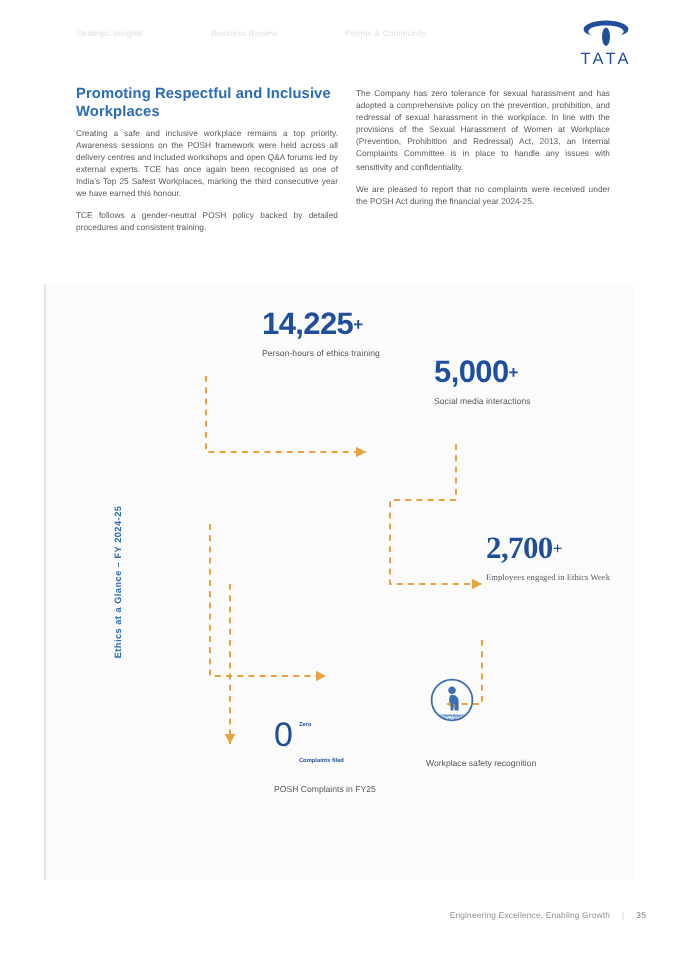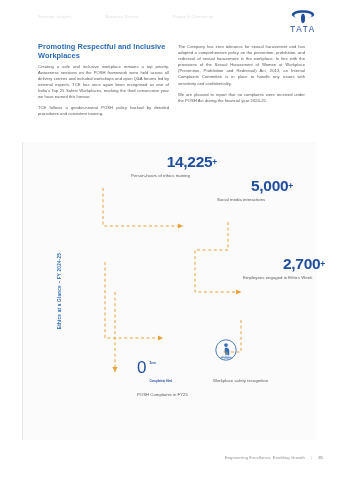--- a/index.html
+++ b/index.html
@@ -57,32 +57,32 @@
     white-space: nowrap;
     font-size: 4.6px; font-weight: bold; letter-spacing: .25px;
     color: #2b6cb5;
   }
   .panel-inner { position: absolute; left: 22px; top: 0; right: 0; bottom: 0; }
 
   
   .stat { position: absolute; }
   .stat .num {
     font-size: 15.5px; font-weight: bold; color: #1f4e9d;
-    letter-spacing: -.3px; line-height: 16px; white-space: nowrap; text-align: right;
+    letter-spacing: -.3px; line-height: 16px; white-space: nowrap;
   }
   .stat .num .plus { font-size: 8.5px; font-weight: bold; vertical-align: 2px; }
   .stat .cap {
     margin-top: 3px;
     font-size: 4.3px; line-height: 6px; color: #58595b;
     letter-spacing: .02px;
   }
 
   .stat-ethics  { left: 86px; top: 12px; width: 86px; }
   .stat-social  { left: 172px; top: 36px; width: 76px; }
-  .stat-emp     { left: 198px; top: 114px; width: 82px; }
+  .stat-emp     { left: 198px; top: 124px; width: 82px; font-family: Liberation Serif, serif; }
 
   
   .iblock { position: absolute; }
   .iblock .cap {
     font-size: 4.3px; line-height: 6px; color: #58595b; margin-top: 6px;
   }
   .posh-block { left: 92px; top: 208px; width: 70px; }
   .posh-row { display: flex; align-items: center; gap: 3px; }
   .posh-zero {
     font-size: 17px; font-weight: 300; color: #1f4e9d; line-height: 16px;

